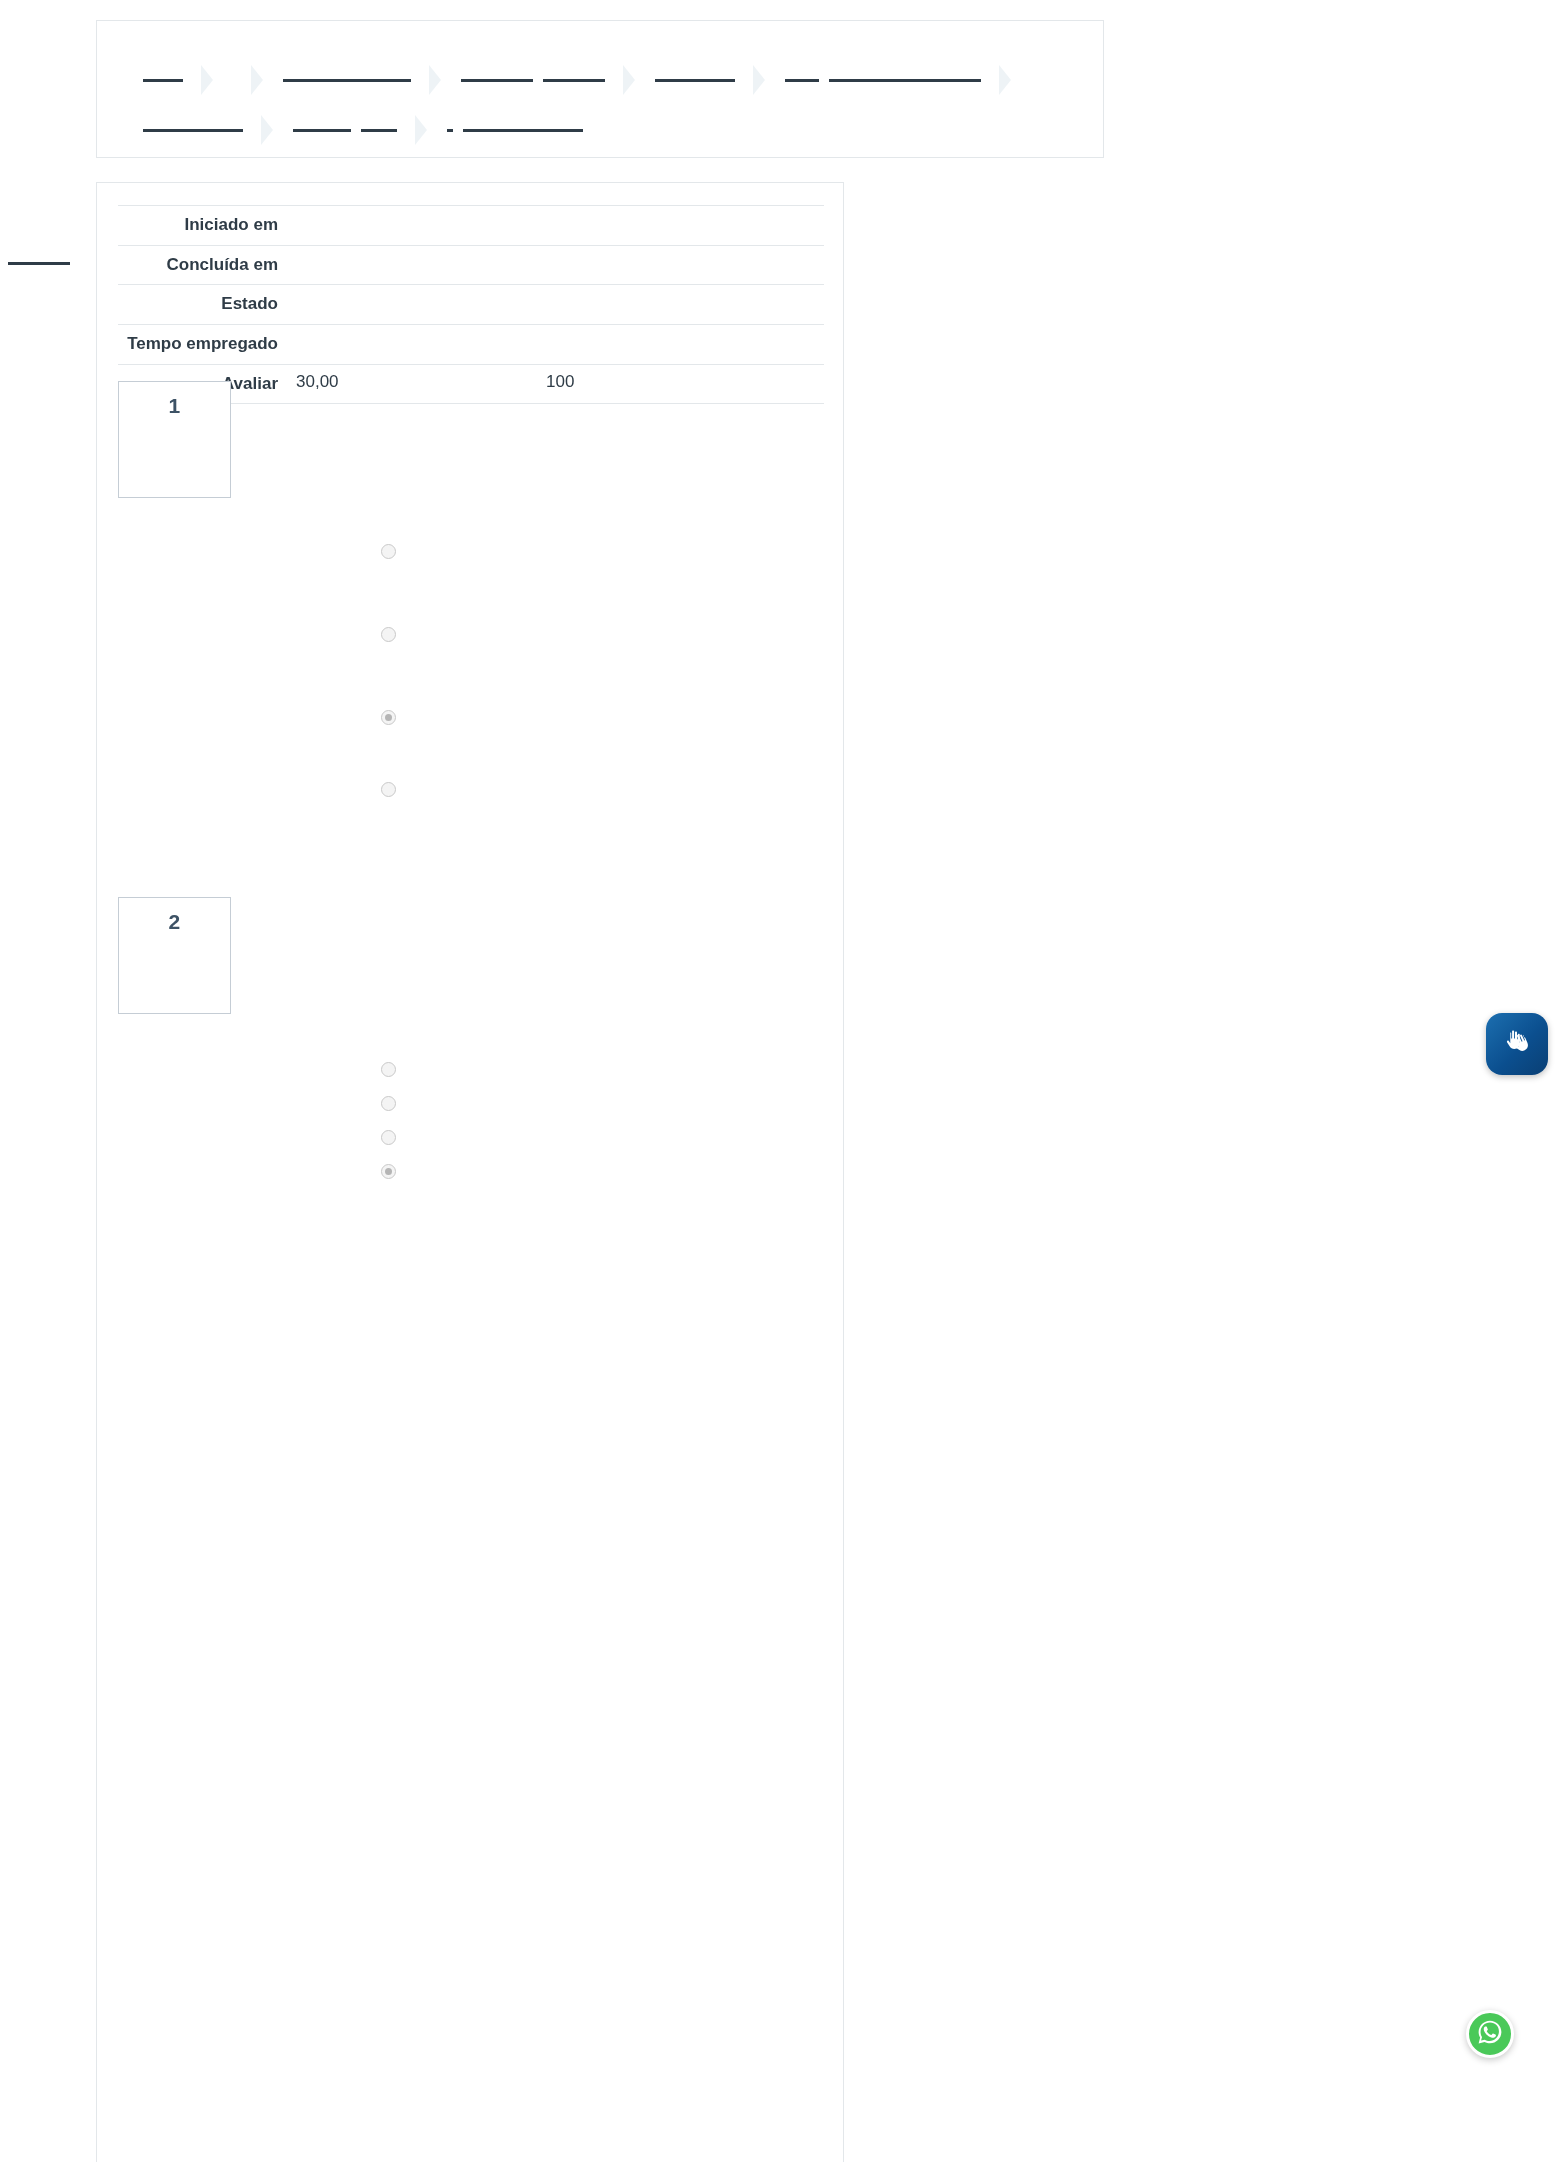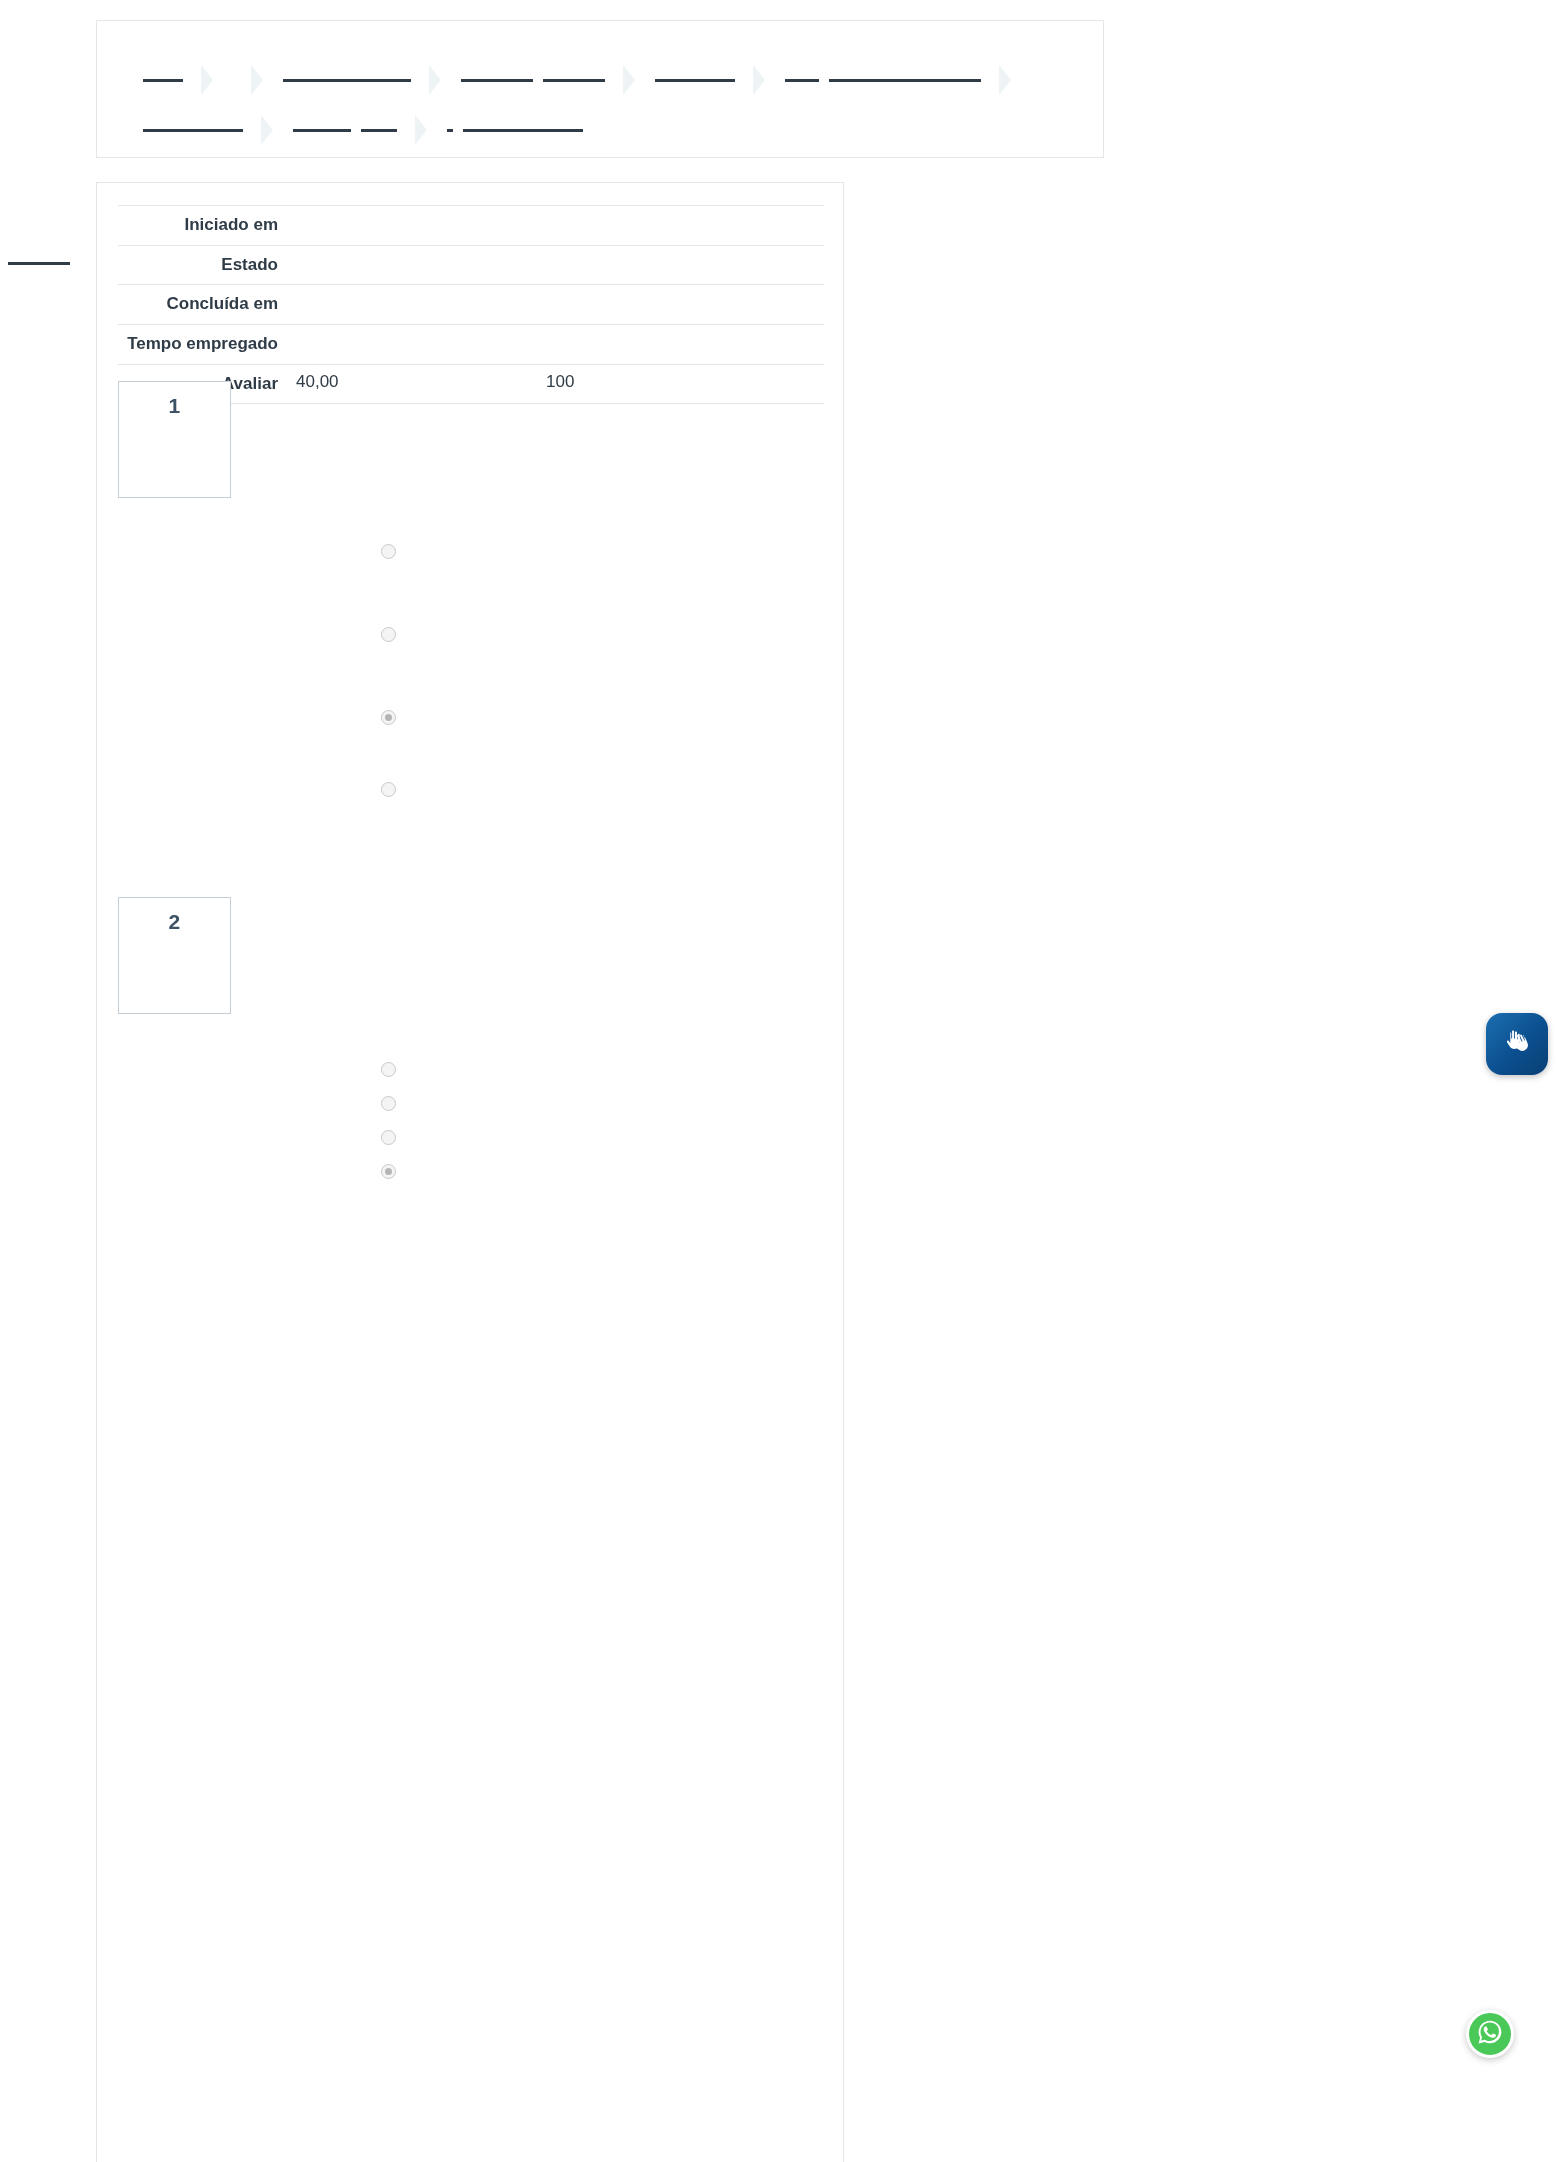--- a/index.html
+++ b/index.html
@@ -254,35 +254,35 @@
 
   <div class="content-card">
 
     <table class="summary-table">
       <tbody>
         <tr>
           <th>Iniciado em</th>
           <td>&nbsp;</td>
         </tr>
         <tr>
+          <th>Concluída em</th>
+          <td>&nbsp;</td>
+        </tr>
+        <tr>
           <th>Estado</th>
           <td>&nbsp;</td>
         </tr>
         <tr>
-          <th>Concluída em</th>
-          <td>&nbsp;</td>
-        </tr>
-        <tr>
           <th>Tempo empregado</th>
           <td>&nbsp;</td>
         </tr>
         <tr>
           <th>Avaliar</th>
           <td>
-            <span class="grade-val">40,00</span><span class="grade-max">100</span>
+            <span class="grade-val">30,00</span><span class="grade-max">100</span>
           </td>
         </tr>
       </tbody>
     </table>
 
     <div class="qblock" style="top:198px;height:510px;">
       <div class="qinfo" style="left:21px;top:0;">
         <span class="qnum">1</span>
       </div>
       <div class="answers" style="left:284px;top:128px;">

